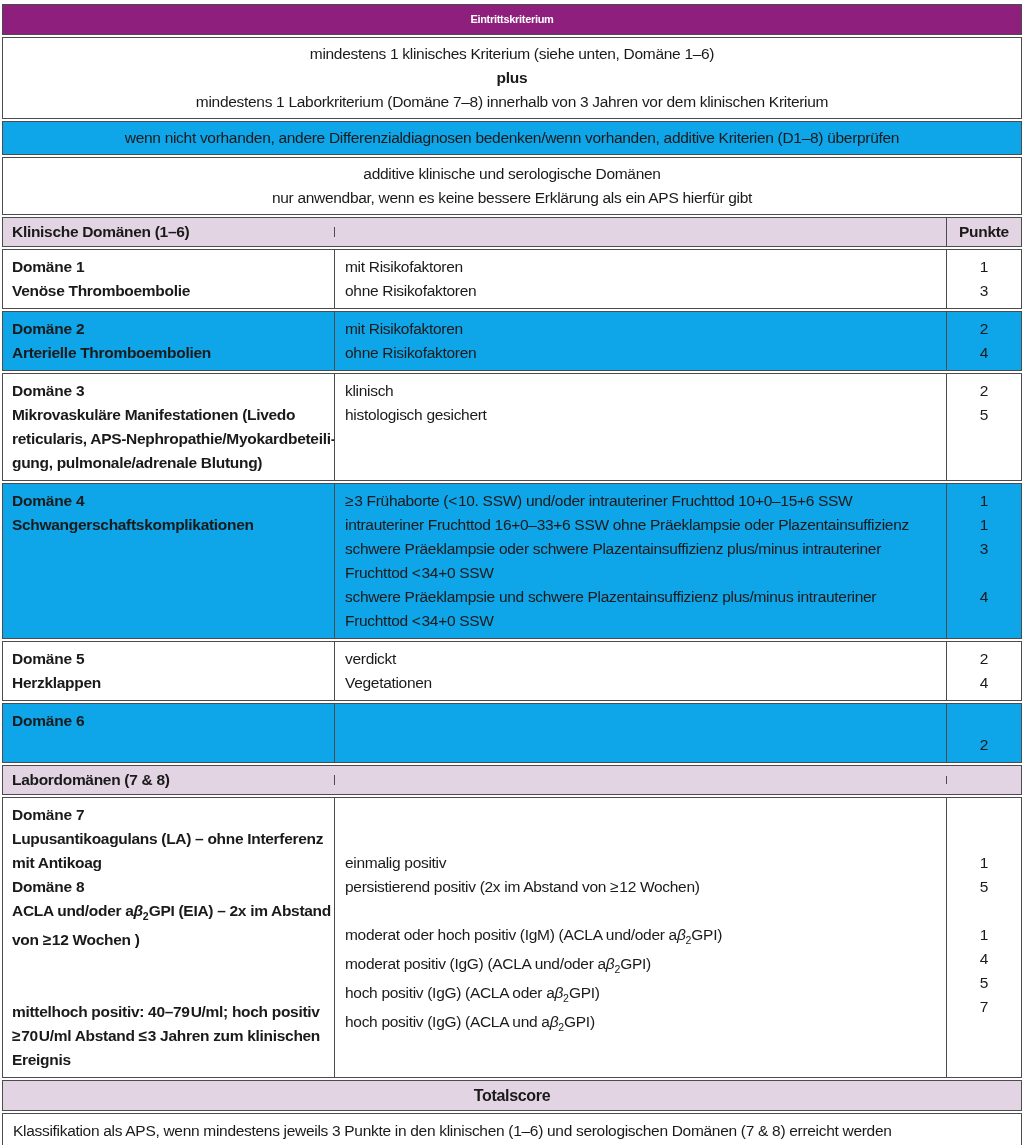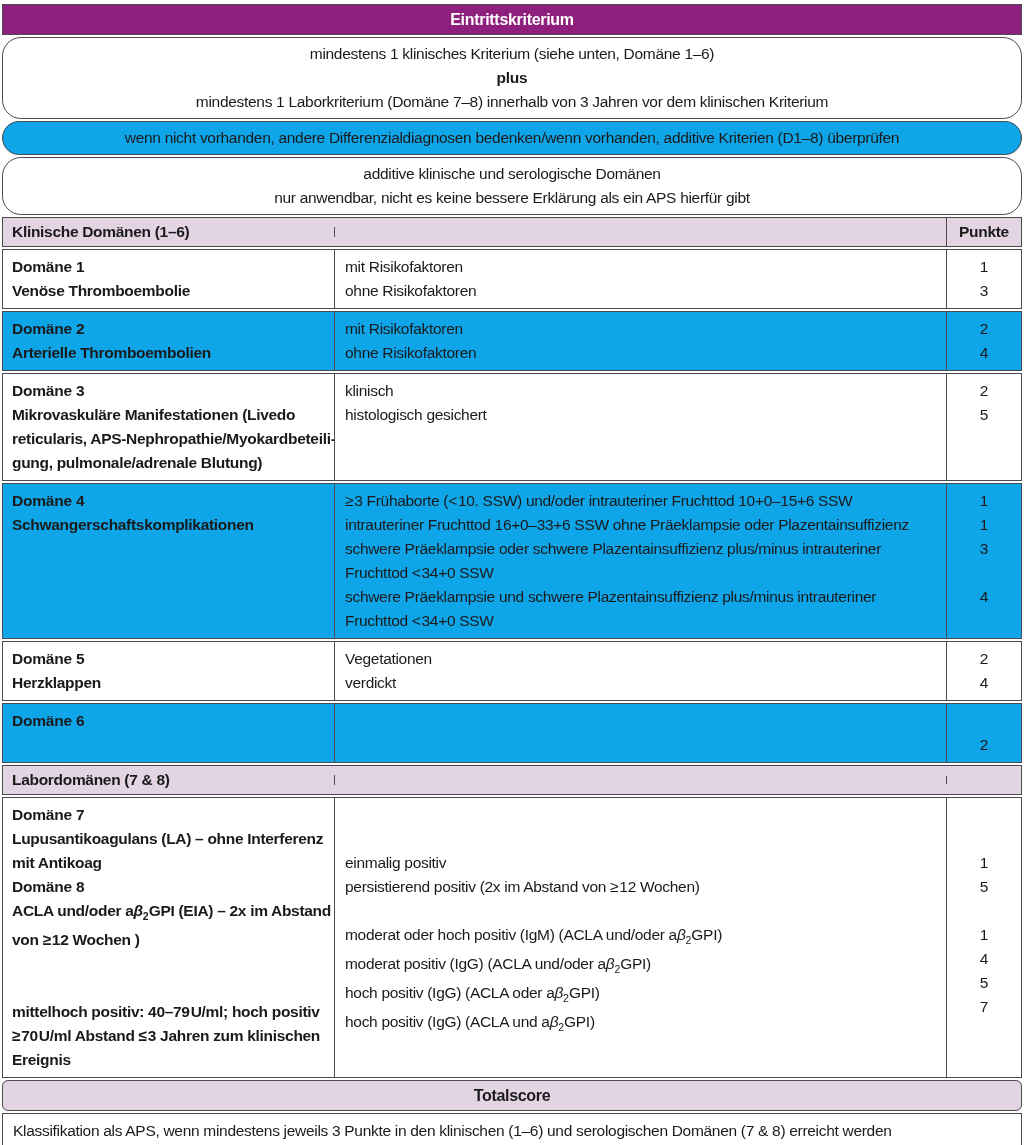--- a/index.html
+++ b/index.html
@@ -19,33 +19,33 @@
     overflow: hidden;
   }
   .row.cols { display: flex; }
   .c1 { width: 331px; padding: 5px 6px 5px 9px; overflow: hidden; font-weight: bold; }
   .c2 { flex: 1; border-left: 1px solid var(--border, #4c4c4e); padding: 5px 6px 5px 10px; overflow: hidden; }
   .c3 { width: 75px; border-left: 1px solid var(--border, #4c4c4e); padding: 5px 2px; text-align: center; overflow: hidden; }
   .ln { line-height: 24px; min-height: 24px; white-space: nowrap; }
   .hdr {
     background: var(--purple, #8f1f7d);
     color: #fff; font-weight: bold; text-align: center;
-    padding: 5px 4px; line-height: 19px; font-size: 16px;
+    padding: 5px 4px; line-height: 19px; font-size: 11px;
   }
   .subhdr { background: var(--lav, #e3d4e4); align-items: center; }
   .subhdr .c1, .subhdr .c3 { font-weight: bold; padding-top: 4px; padding-bottom: 4px; }
   .subhdr .c1 { line-height: 20px; }
   .subhdr .c3 { line-height: 20px; }
   .gray, .gray .c1, .gray .c2, .gray .c3 { background: #0ea5e9; }
-  .fullrow { padding: 4px 10px; border-radius: 19px; }
+  .fullrow { padding: 4px 10px; }
   .centered { text-align: center; }
   .totalscore {
     background: var(--lav, #e3d4e4);
     font-weight: bold; text-align: center;
-    padding: 5px 4px; line-height: 19px; font-size: 16px; border-radius: 6px;
+    padding: 5px 4px; line-height: 19px; font-size: 16px;
   }
   .classification { padding: 6px 10px; line-height: 21px; }
   sub, sup { font-size: 10.5px; letter-spacing: 0; }
   b { letter-spacing: -0.2px; }
 </style>
 </head>
 <body style="color: rgb(26, 26, 26);">
 
 <div class="table">
 
@@ -56,21 +56,21 @@
       <div class="ln"><b>plus</b></div>
       <div class="ln">mindestens 1 Laborkriterium (Domäne 7–8) innerhalb von 3 Jahren vor dem klinischen Kriterium</div>
     </div>
 
   <div class="row fullrow centered gray">
     <div class="ln">wenn nicht vorhanden, andere Differenzialdiagnosen bedenken/wenn vorhanden, additive Kriterien (D1–8) überprüfen</div>
   </div>
 
   <div class="row fullrow centered">
       <div class="ln">additive klinische und serologische Domänen</div>
-      <div class="ln">nur anwendbar, nicht es keine bessere Erklärung als ein APS hierfür gibt</div>
+      <div class="ln">nur anwendbar, wenn es keine bessere Erklärung als ein APS hierfür gibt</div>
     </div>
 
   <div class="row cols subhdr">
     <div class="c1">Klinische Domänen (1–6)</div>
     <div class="c2"></div>
     <div class="c3">Punkte</div>
   </div>
 
   <div class="row cols">
     <div class="c1">
@@ -141,22 +141,22 @@
         <div class="ln">&nbsp;</div>
       </div>
   </div>
 
   <div class="row cols">
     <div class="c1">
         <div class="ln"><b>Domäne 5</b></div>
         <div class="ln">Herzklappen</div>
       </div>
     <div class="c2">
+        <div class="ln">verdickt</div>
         <div class="ln">Vegetationen</div>
-        <div class="ln">verdickt</div>
       </div>
     <div class="c3">
         <div class="ln">2</div>
         <div class="ln">4</div>
       </div>
   </div>
 
   <div class="row cols gray">
     <div class="c1">
         <div class="ln"><b>Domäne 6</b></div>

